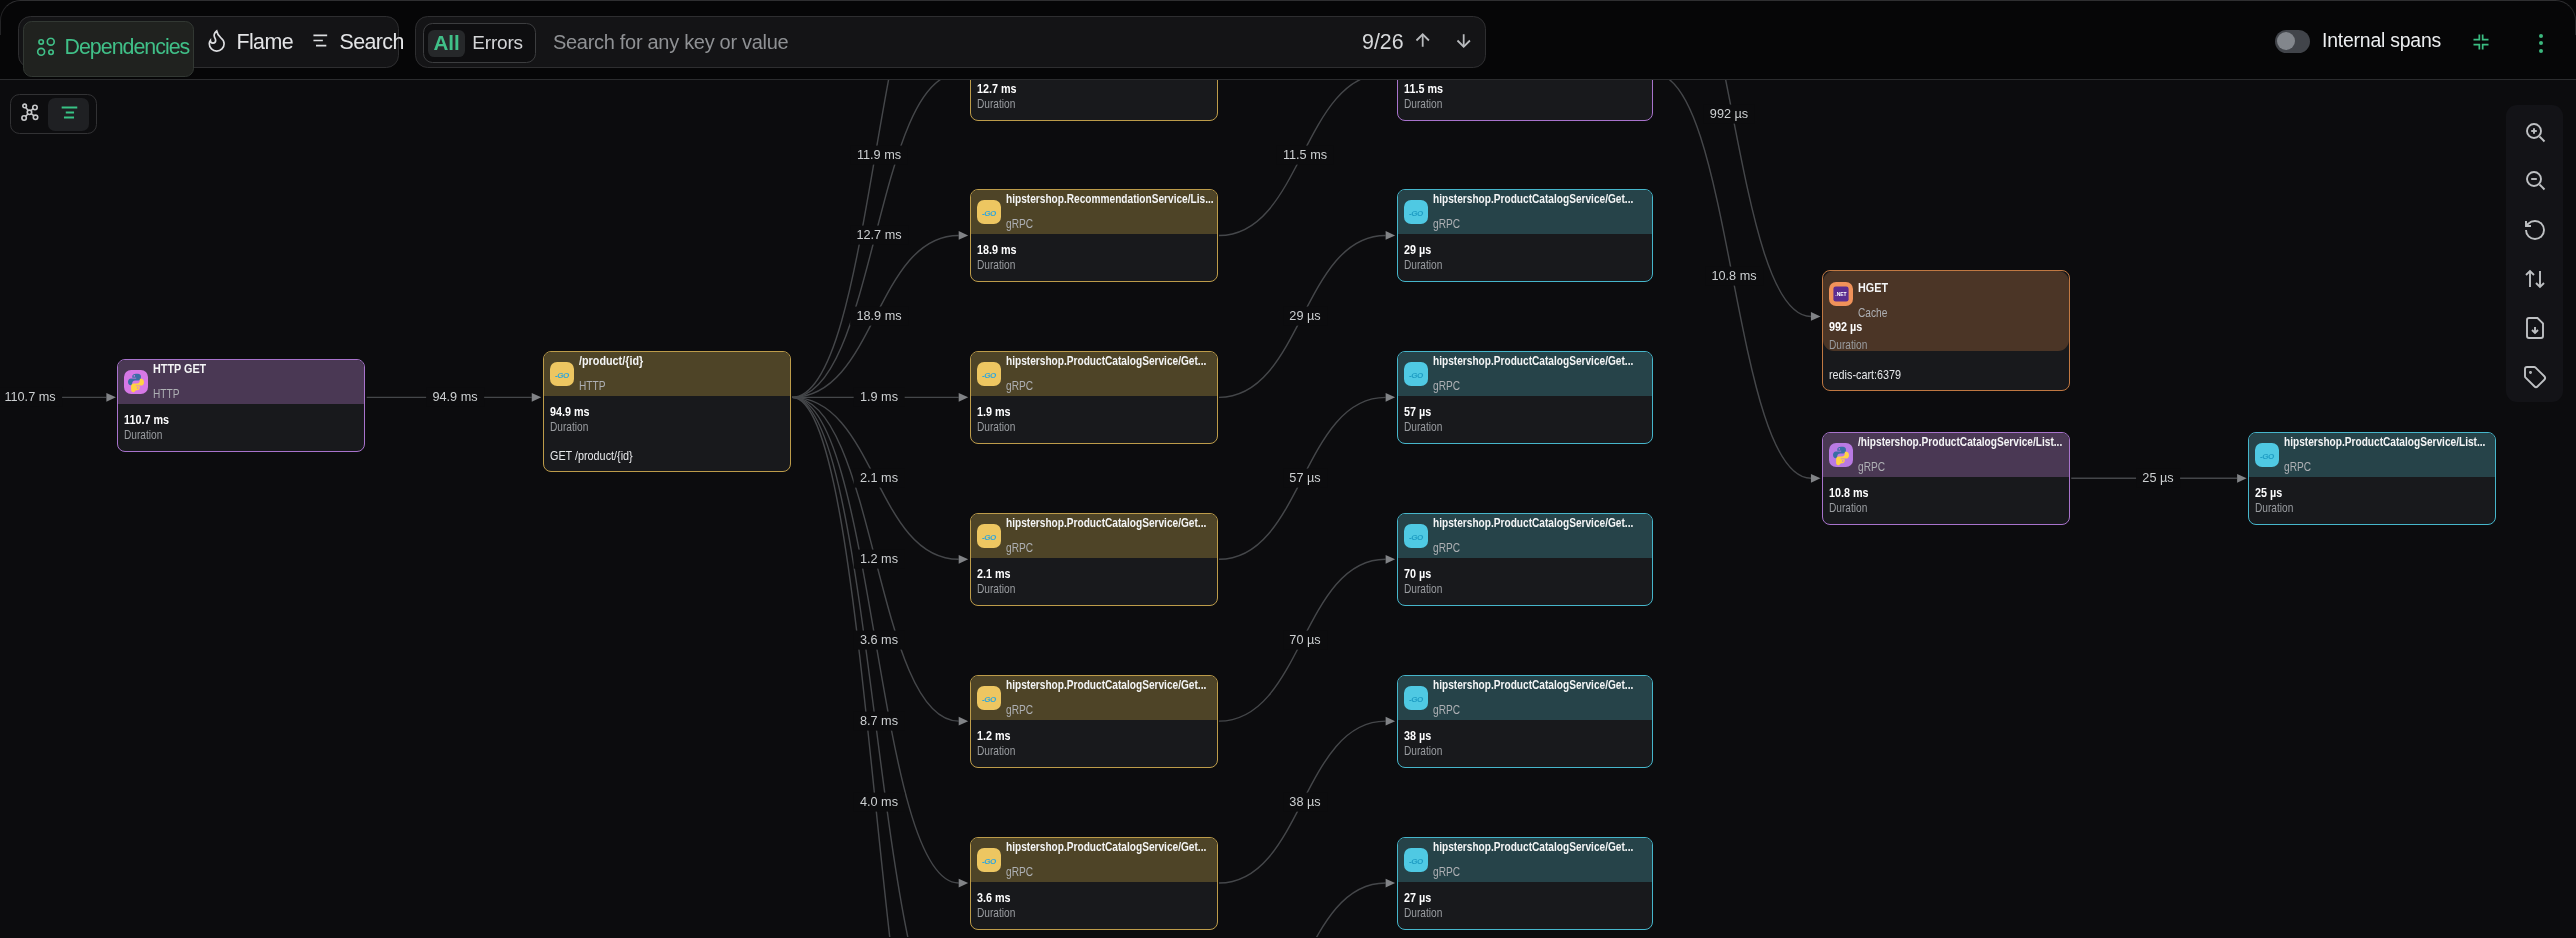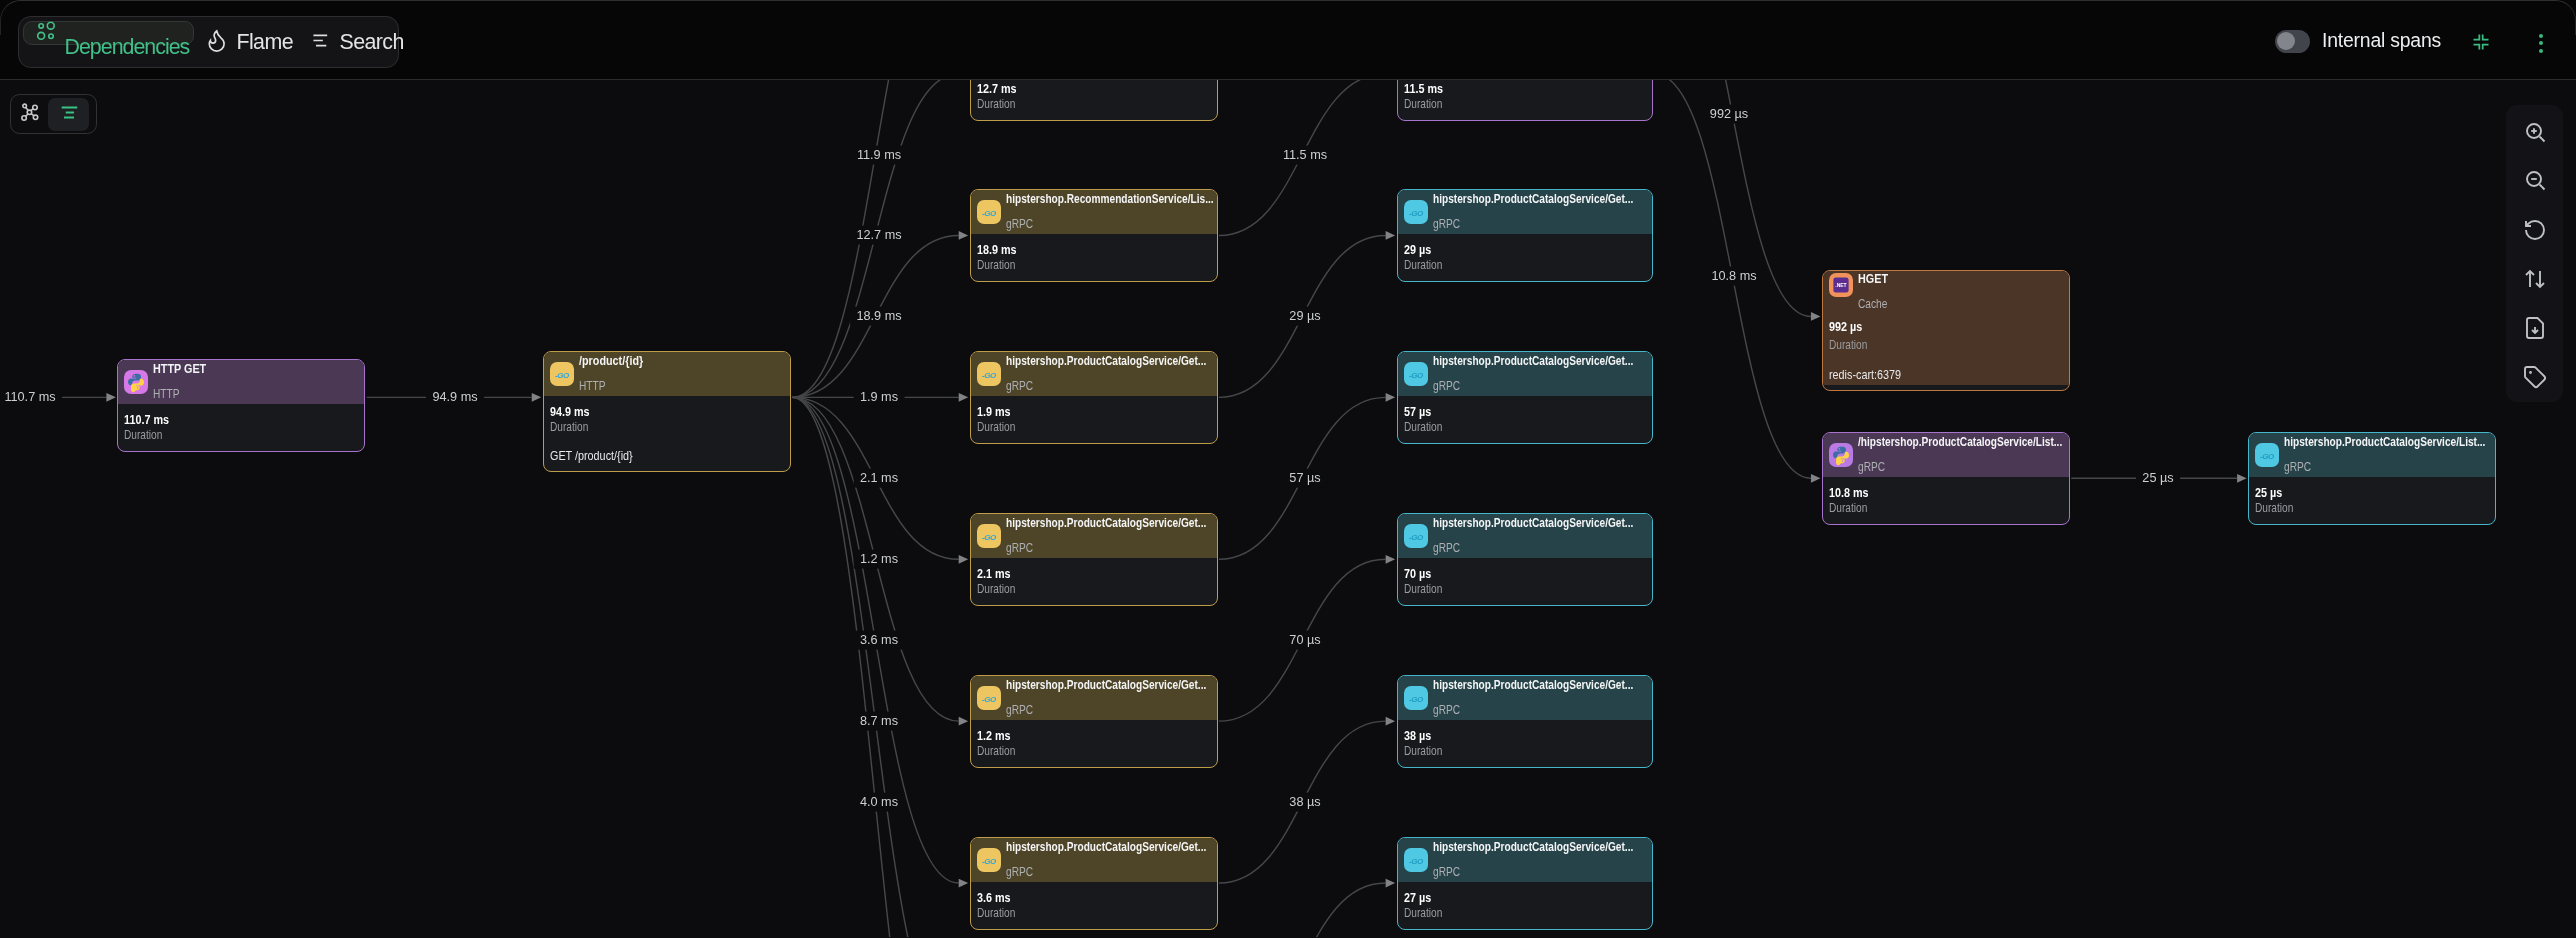--- a/index.html
+++ b/index.html
@@ -3,21 +3,21 @@
 * { margin:0; padding:0; box-sizing:border-box; -webkit-font-smoothing:antialiased; }
 html,body { width:2576px; height:938px; background:#000; overflow:hidden;
   font-family:"Liberation Sans", sans-serif; }
 #app { position:absolute; inset:0; background:#060607; overflow:hidden; }
 #appborder { position:absolute; left:0; top:0; right:0; height:35px; border-top:1.6px solid #2f2f31;
   border-left:0.8px solid #232325; border-right:0.8px solid #232325; border-radius:20.6px 20.6px 0 0; z-index:60; }
 
 .tbox { position:absolute; top:16px; height:52px; background:#141416; border:1.2px solid #2e2e30; border-radius:12.7px; }
 #tb1 { left:17.5px; width:381px; }
 #tb2 { left:415px; width:1071px; }
-#deppill { position:absolute; left:4px; top:4px; width:171px; height:24px; background:#20221f; border:0.8px solid #323833; border-radius:8.7px; }
+#deppill { position:absolute; left:4px; top:4px; width:171px; height:56px; background:#20221f; border:0.8px solid #323833; border-radius:8.7px; }
 .ticon { position:absolute; top:50%; transform:translateY(-50%); }
 .tlbl { position:absolute; top:0; height:50px; line-height:50px; font-size:21.4px; letter-spacing:-0.6px; font-weight:500; color:#e3e4e6; white-space:nowrap; }
 #deplbl { letter-spacing:-1px !important; }
 #seg { position:absolute; left:7.1px; top:6.3px; width:113px; height:40px; border:0.8px solid #3c3d3f; background:#0e0e10; border-radius:9.5px; }
 #allchip { position:absolute; left:4px; top:5.6px; width:37px; height:27px; background:#26282a; border-radius:6.3px;
   color:#40c088; font-size:20.6px; font-weight:600; text-align:center; line-height:26px; }
 #errlbl { position:absolute; left:42px; top:0; width:63px; height:38px; line-height:38px; color:#d4d5d7; font-size:19px; letter-spacing:-0.2px; text-align:center; }
 #ph { position:absolute; left:137px; top:0; height:50px; line-height:50px; color:#8f9194; font-size:20px; letter-spacing:-0.3px; }
 #count { position:absolute; left:946px; top:0; height:50px; line-height:50px; color:#d6d8da; font-size:21.4px; }
 #togg { position:absolute; left:2275px; top:30px; width:35px; height:23px; border-radius:12px; background:#41444a; }
@@ -64,20 +64,36 @@
     <span class="ticon" style="left:185px"><svg width="25.4" height="25.4" viewBox="0 0 24 24" fill="none" stroke="#dcdde0" stroke-width="1.6">
           <path d="M8.5 14.5A2.5 2.5 0 0 0 11 12c0-1.38-.5-2-1-3-1.072-2.143-.224-4.054 2-6 .5 2.5 2 4.9 4 6.5 2 1.6 3 3.5 3 5.5a7 7 0 1 1-14 0c0-1.153.433-2.294 1-3a2.5 2.5 0 0 0 2.5 2.5z"></path>
         </svg></span>
     <span class="tlbl" style="left:218px">Flame</span>
     <span class="ticon" style="left:291px"><svg width="20.6" height="20.6" viewBox="0 0 24 24" fill="none" stroke="#dcdde0" stroke-width="2">
           <path d="M4 6h16"></path>
           <path d="M4 12h11"></path>
           <path d="M7 18h12"></path>
         </svg></span>
     <span class="tlbl" style="left:321px">Search</span>
+  </div>
+  <div class="tbox" id="tb2">
+    <div id="seg">
+      <div id="allchip">All</div>
+      <div id="errlbl">Errors</div>
+    </div>
+    <span id="ph">Search for any key or value</span>
+    <span id="count">9/26</span>
+    <span class="ticon" style="left:996px"><svg width="21.4" height="21.4" viewBox="0 0 24 24" fill="none" stroke="#b8babd" stroke-width="2">
+          <path d="M12 19V5"></path>
+          <path d="m5 12 7-7 7 7"></path>
+        </svg></span>
+    <span class="ticon" style="left:1037px"><svg width="21.4" height="21.4" viewBox="0 0 24 24" fill="none" stroke="#b8babd" stroke-width="2">
+          <path d="M12 5v14"></path>
+          <path d="m19 12-7 7-7-7"></path>
+        </svg></span>
   </div>
   <div id="togg"></div>
   <span id="intspans">Internal spans</span>
   <span id="folds"><svg width="20" height="20" viewBox="0 0 24 24" fill="none" stroke="#3bbd82" stroke-width="2.1">
         <path d="M10 3v6H3"></path>
         <path d="M14 3v6h7"></path>
         <path d="M10 21v-6H3"></path>
         <path d="M14 21v-6h7"></path>
       </svg></span>
   <div class="dot" style="top:34px"></div>
@@ -333,21 +349,21 @@
             </div>
 <div class="ctt">
               <div class="ctitle"><span class="nxt">hipstershop.ProductCatalogService/Get...</span></div>
               <div class="csub"><span class="nx">gRPC</span></div>
             </div>
 </div>
 <div class="cval" style="top:51px"><span class="nx">27 µs</span></div>
 <div class="cdur" style="top:67px"><span class="nx">Duration</span></div>
 </div>
 <div class="card" style="left:1822px;top:271px;width:248px;height:121px;border-color:#c07842">
-<div class="chead" style="height:114px;background:#4b3526;align-items:flex-start;padding-top:2px;">
+<div class="chead" style="height:80px;background:#4b3526;align-items:flex-start;padding-top:11px;border-radius:11px;">
 <div class="cicon" style="background:#f0925a">
               <svg width="24" height="24" viewBox="0 0 30 30">
                 <rect x="5.5" y="5.5" width="19" height="19" rx="3" fill="#5b2d90"></rect>
                 <text x="15" y="17.8" font-family="Liberation Sans, sans-serif" font-size="6.2" font-weight="bold" fill="#fff" text-anchor="middle">.NET</text>
               </svg>
             </div>
 <div class="ctt">
               <div class="ctitle"><span class="nx">HGET</span></div>
               <div class="csub"><span class="nx">Cache</span></div>
             </div>

